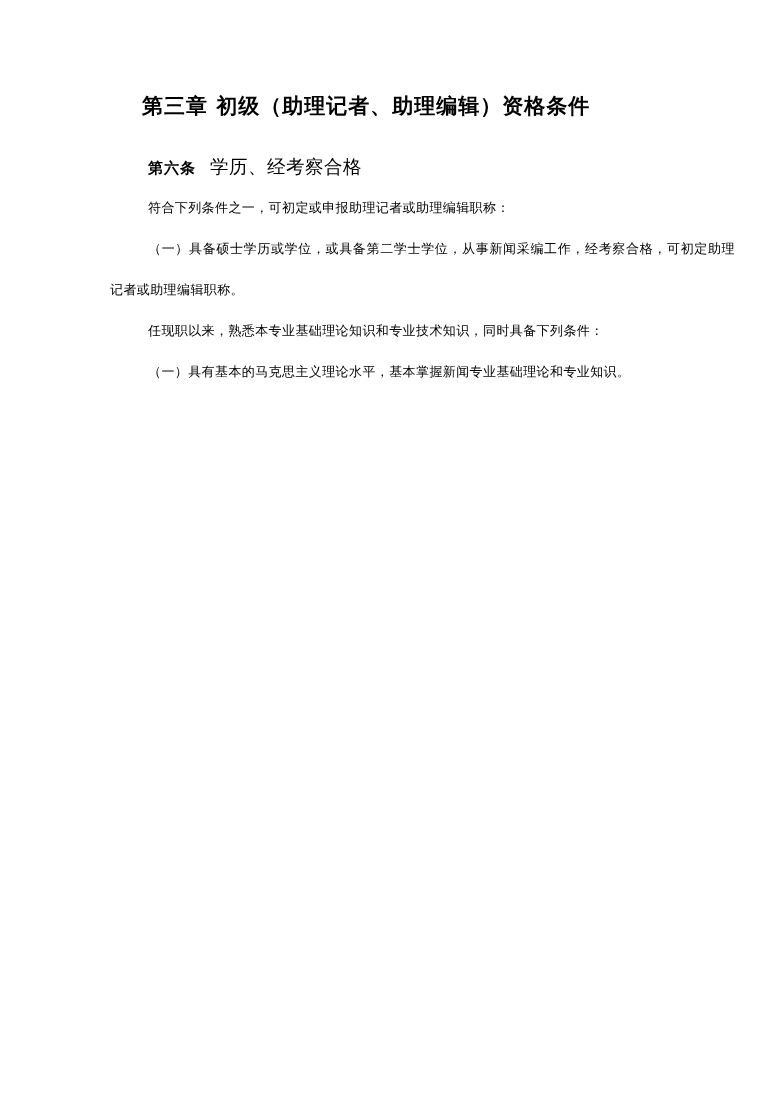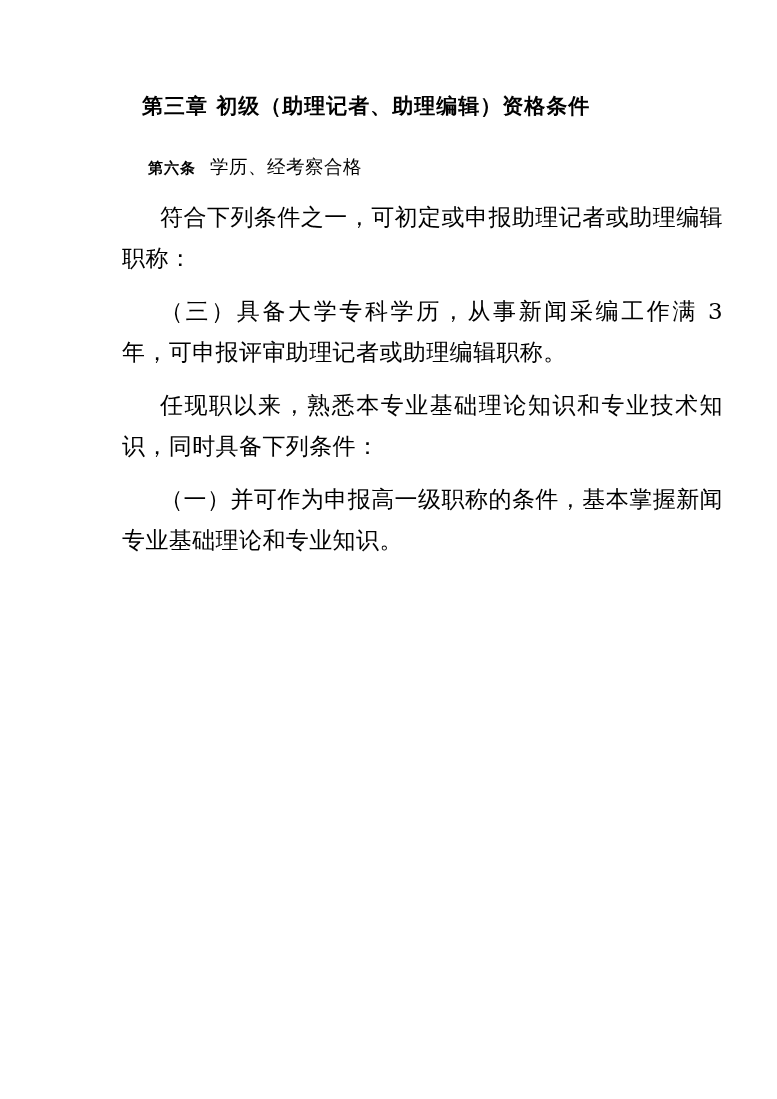--- a/index.html
+++ b/index.html
@@ -41,42 +41,42 @@
     font-family: "DejaVu Sans", "Liberation Sans", sans-serif;
     font-weight: bold;
     font-size: 15px;
     letter-spacing: 1px;
   }
   .article-head .sep {
     display: inline-block;
     width: 14px;
   }
   .para {
-    font-size: 23px;
+    font-size: 13px;
     line-height: 41px;
-    margin: 12px;
+    margin: 0;
     text-indent: 38px;
     text-align: justify;
     text-justify: inter-ideograph;
     letter-spacing: 0.4px;
   }
 </style>
 </head>
 <body>
 
 <div class="page">
 
   <h1 class="chapter-title">第三章  初级（助理记者、助理编辑）资格条件</h1>
 
   <div>
     <p class="article-head">
       <span class="num">第六条</span><span class="sep"></span><span>学历、经考察合格</span>
     </p>
     <p class="para">符合下列条件之一，可初定或申报助理记者或助理编辑职称：</p>
-    <p class="para">（三）具备大学专科学历，从事新闻采编工作满 3 年，可申报评审助理记者或助理编辑职称。</p>
+    <p class="para">（一）具备硕士学历或学位，或具备第二学士学位，从事新闻采编工作，经考察合格，可初定助理记者或助理编辑职称。</p>
   </div>
 
   <div>
     <p class="para">任现职以来，熟悉本专业基础理论知识和专业技术知识，同时具备下列条件：</p>
-    <p class="para">（一）并可作为申报高一级职称的条件，基本掌握新闻专业基础理论和专业知识。</p>
+    <p class="para">（一）具有基本的马克思主义理论水平，基本掌握新闻专业基础理论和专业知识。</p>
   </div>
 
 </div>
 
 </body></html>

